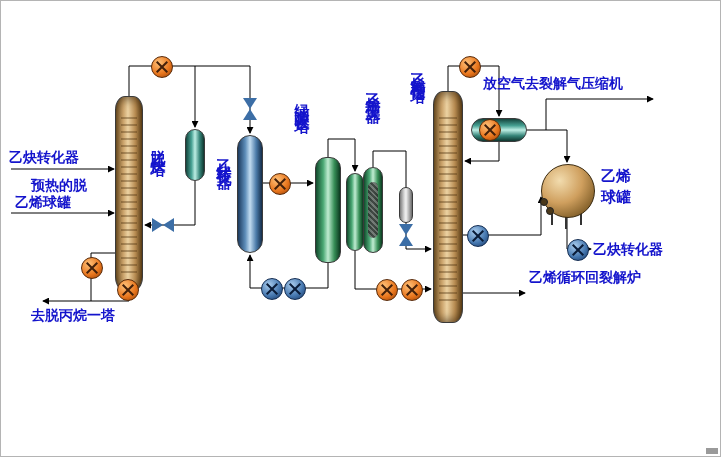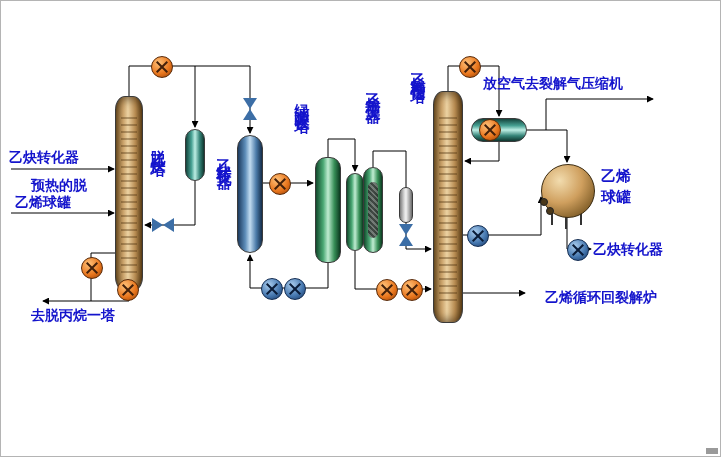--- a/index.html
+++ b/index.html
@@ -104,21 +104,21 @@
   <div class="valve" style="left:151px;top:217px;"></div>
   <div class="valve vert" style="left:238px;top:101px;"></div>
   <div class="valve vert" style="left:394px;top:227px;"></div>
 
   <div class="hlabel" style="left:8px;top:148px;">乙炔转化器</div>
   <div class="hlabel" style="left:30px;top:176px;">预热的脱</div>
   <div class="hlabel" style="left:14px;top:193px;">乙烯球罐</div>
   <div class="hlabel" style="left:30px;top:306px;">去脱丙烷一塔</div>
   <div class="hlabel" style="left:482px;top:74px;">放空气去裂解气压缩机</div>
   <div class="hlabel" style="left:592px;top:240px;">乙炔转化器</div>
-  <div class="hlabel" style="left:528px;top:288px;margin-left:16px;">乙烯循环回裂解炉</div>
+  <div class="hlabel" style="left:528px;top:268px;">乙烯循环回裂解炉</div>
 
   <div class="vlabel" style="left:147px;top:137px;">脱乙炔塔</div>
   <div class="vlabel" style="left:213px;top:146px;">乙炔转化器</div>
   <div class="vlabel" style="left:291px;top:90px;">绿油吸收塔</div>
   <div class="vlabel" style="left:362px;top:80px;">乙烯干燥器</div>
   <div class="vlabel" style="left:407px;top:60px;">乙烯精馏塔</div>
   <div class="hlabel wrap" style="left:600px;top:147px;">乙烯球罐</div>
 
 
   <div class="handle"></div>

